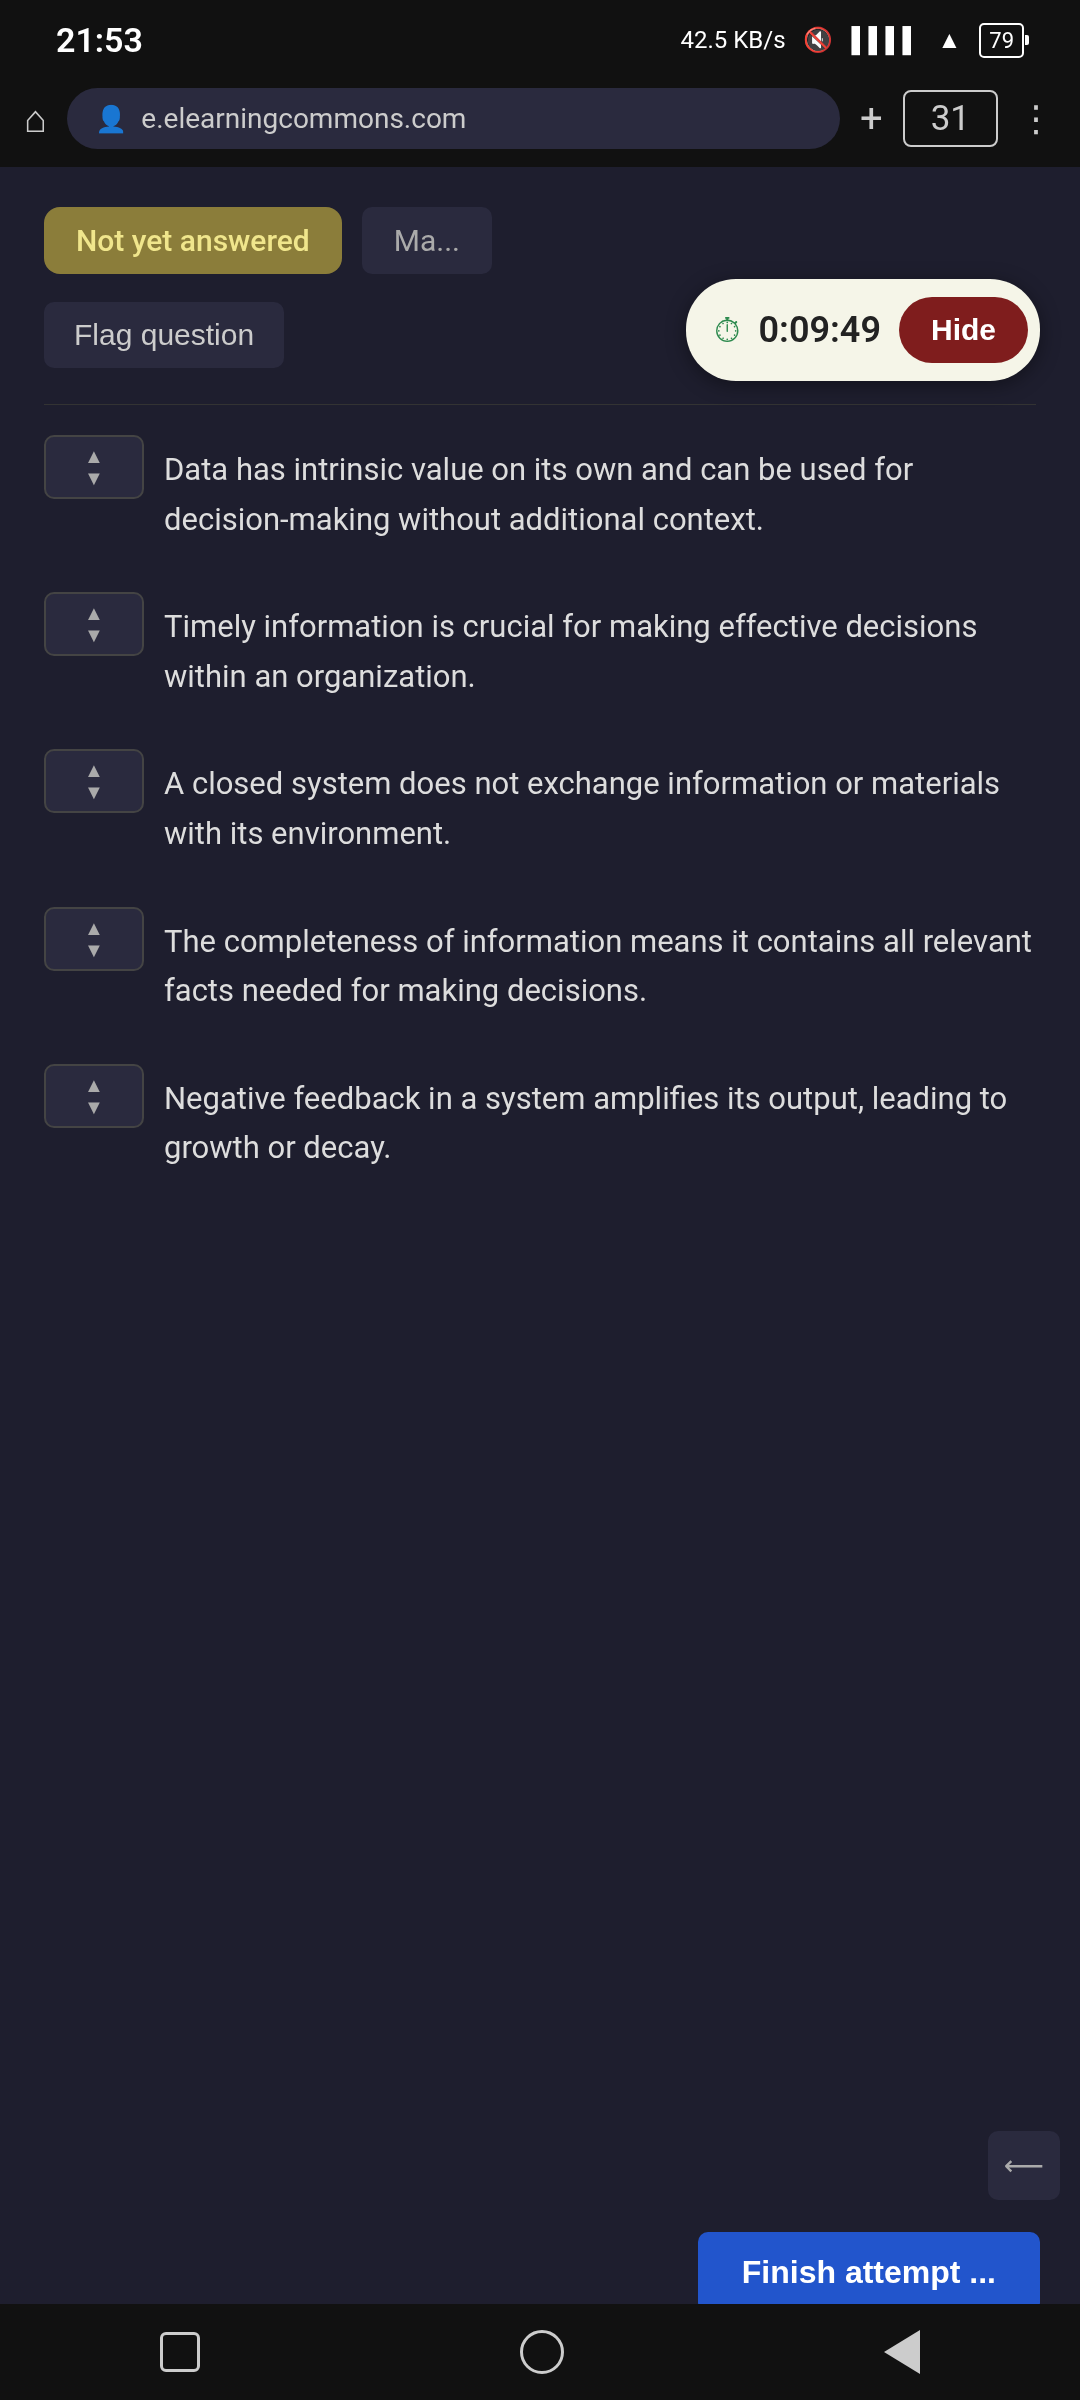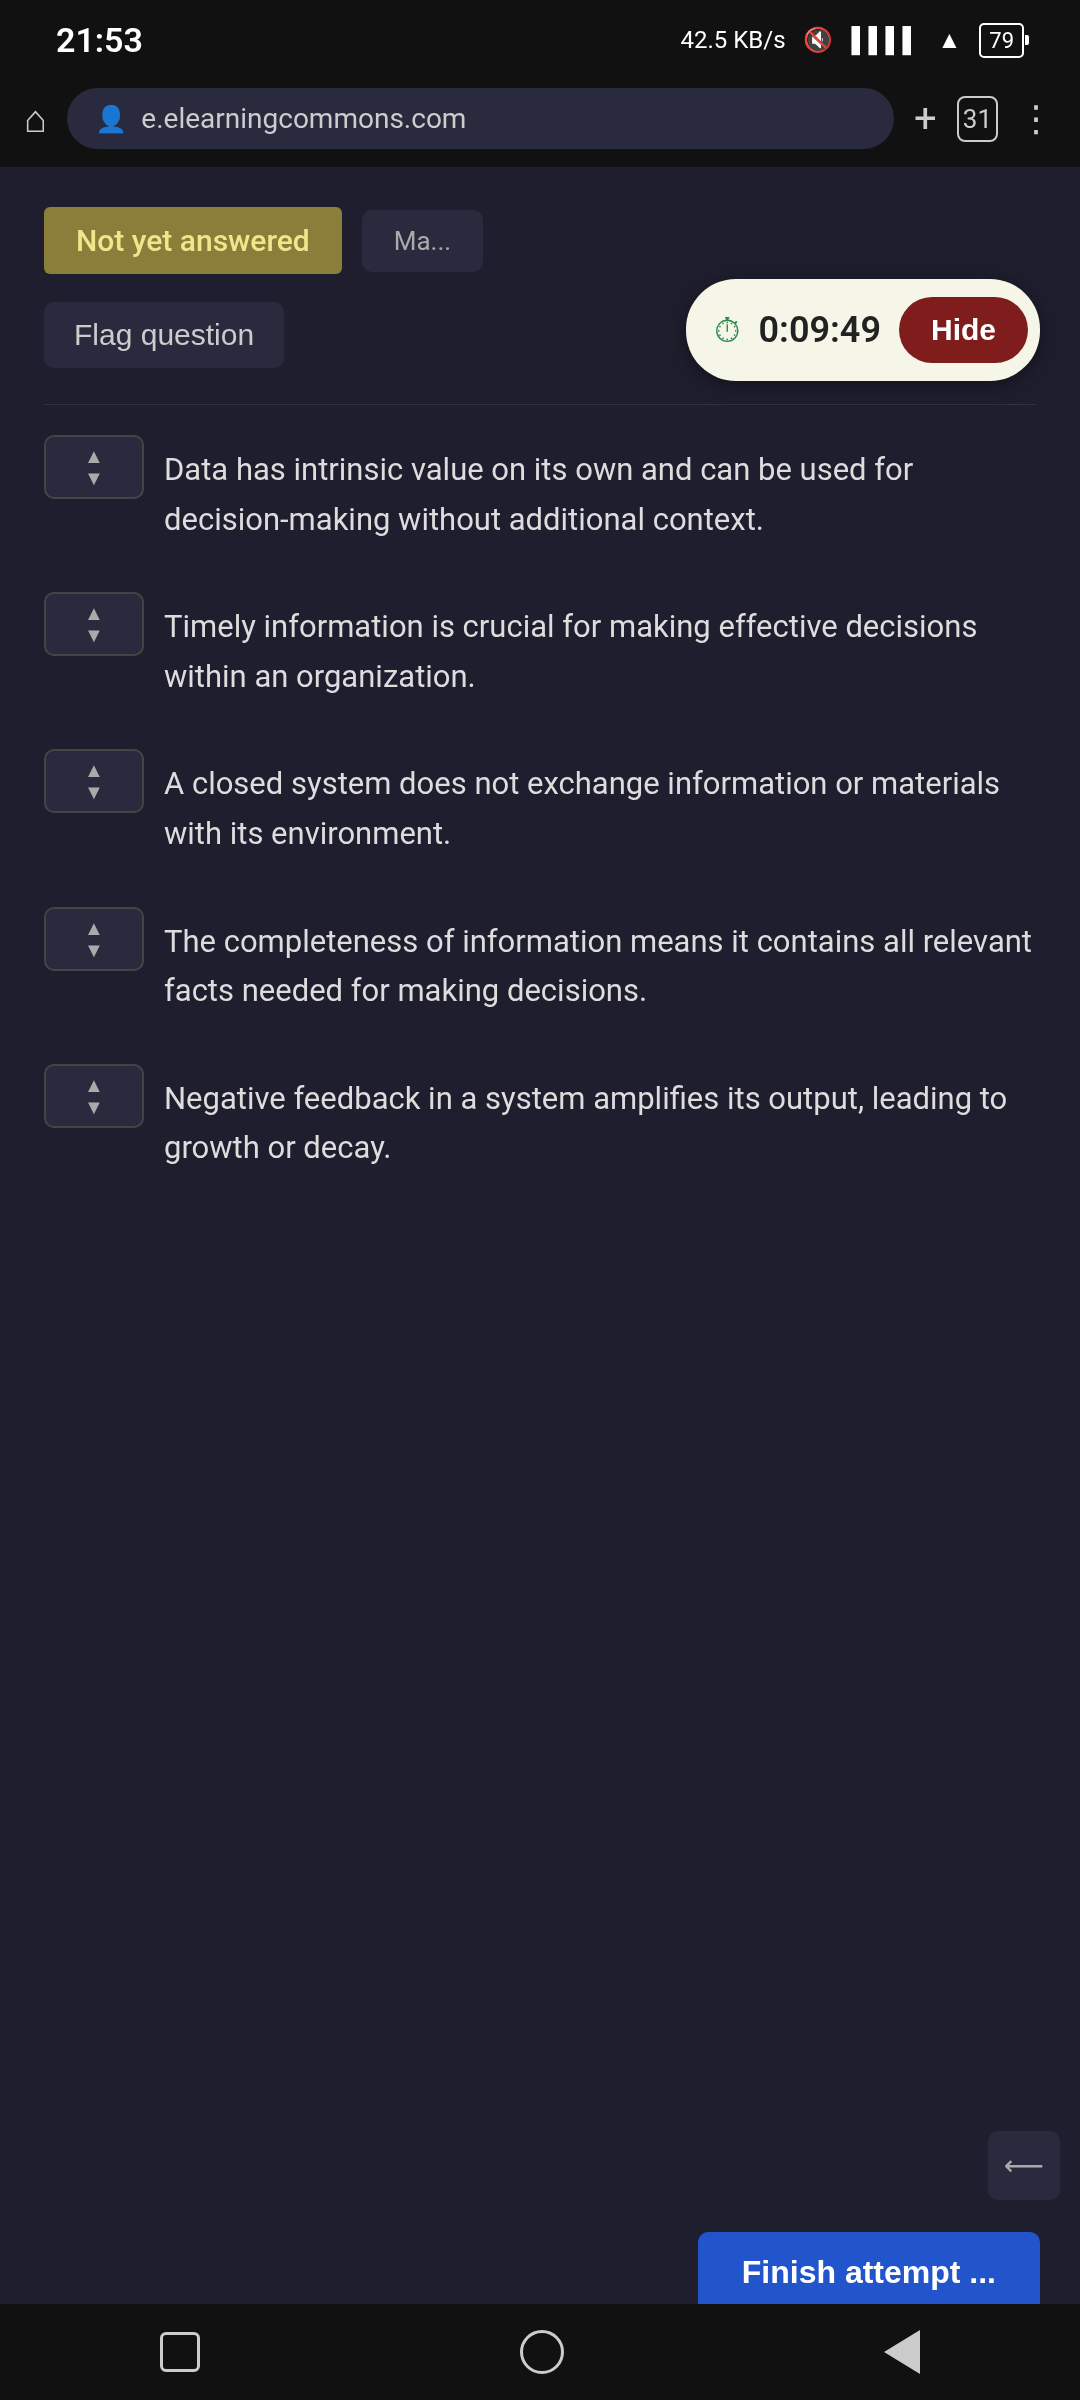--- a/index.html
+++ b/index.html
@@ -84,22 +84,22 @@
       font-size: 26px;
     }
     .plus-btn {
       font-size: 40px;
       color: #ccc;
     }
     .tab-count {
       background: transparent;
       border: 2px solid #ccc;
       border-radius: 8px;
-      padding: 6px 4px;
-      font-size: 26px;
+      padding: 6px 26px;
+      font-size: 35px;
       color: #ccc;
     }
     .menu-dots {
       font-size: 36px;
       color: #ccc;
       letter-spacing: 2px;
     }
 
     
     .page-content {
@@ -123,32 +123,32 @@
       display: flex;
       align-items: center;
       gap: 20px;
       margin-bottom: 28px;
       flex-wrap: wrap;
     }
 
     .not-answered-badge {
       background: #8B7D3A;
       color: #f0e68c;
-      border-radius: 6px;
+      border-radius: 16px;
       padding: 16px 32px;
       font-size: 30px;
       font-weight: 500;
     }
 
     .marks-badge {
       background: #2a2a3e;
       color: #aaa;
       border-radius: 10px;
       padding: 16px 32px;
-      font-size: 26px;
+      font-size: 30px;
     }
 
     
     .timer-popup {
       position: absolute;
       top: 112px;
       right: 40px;
       background: #f5f5e8;
       border-radius: 50px;
       padding: 18px 12px 18px 28px;

